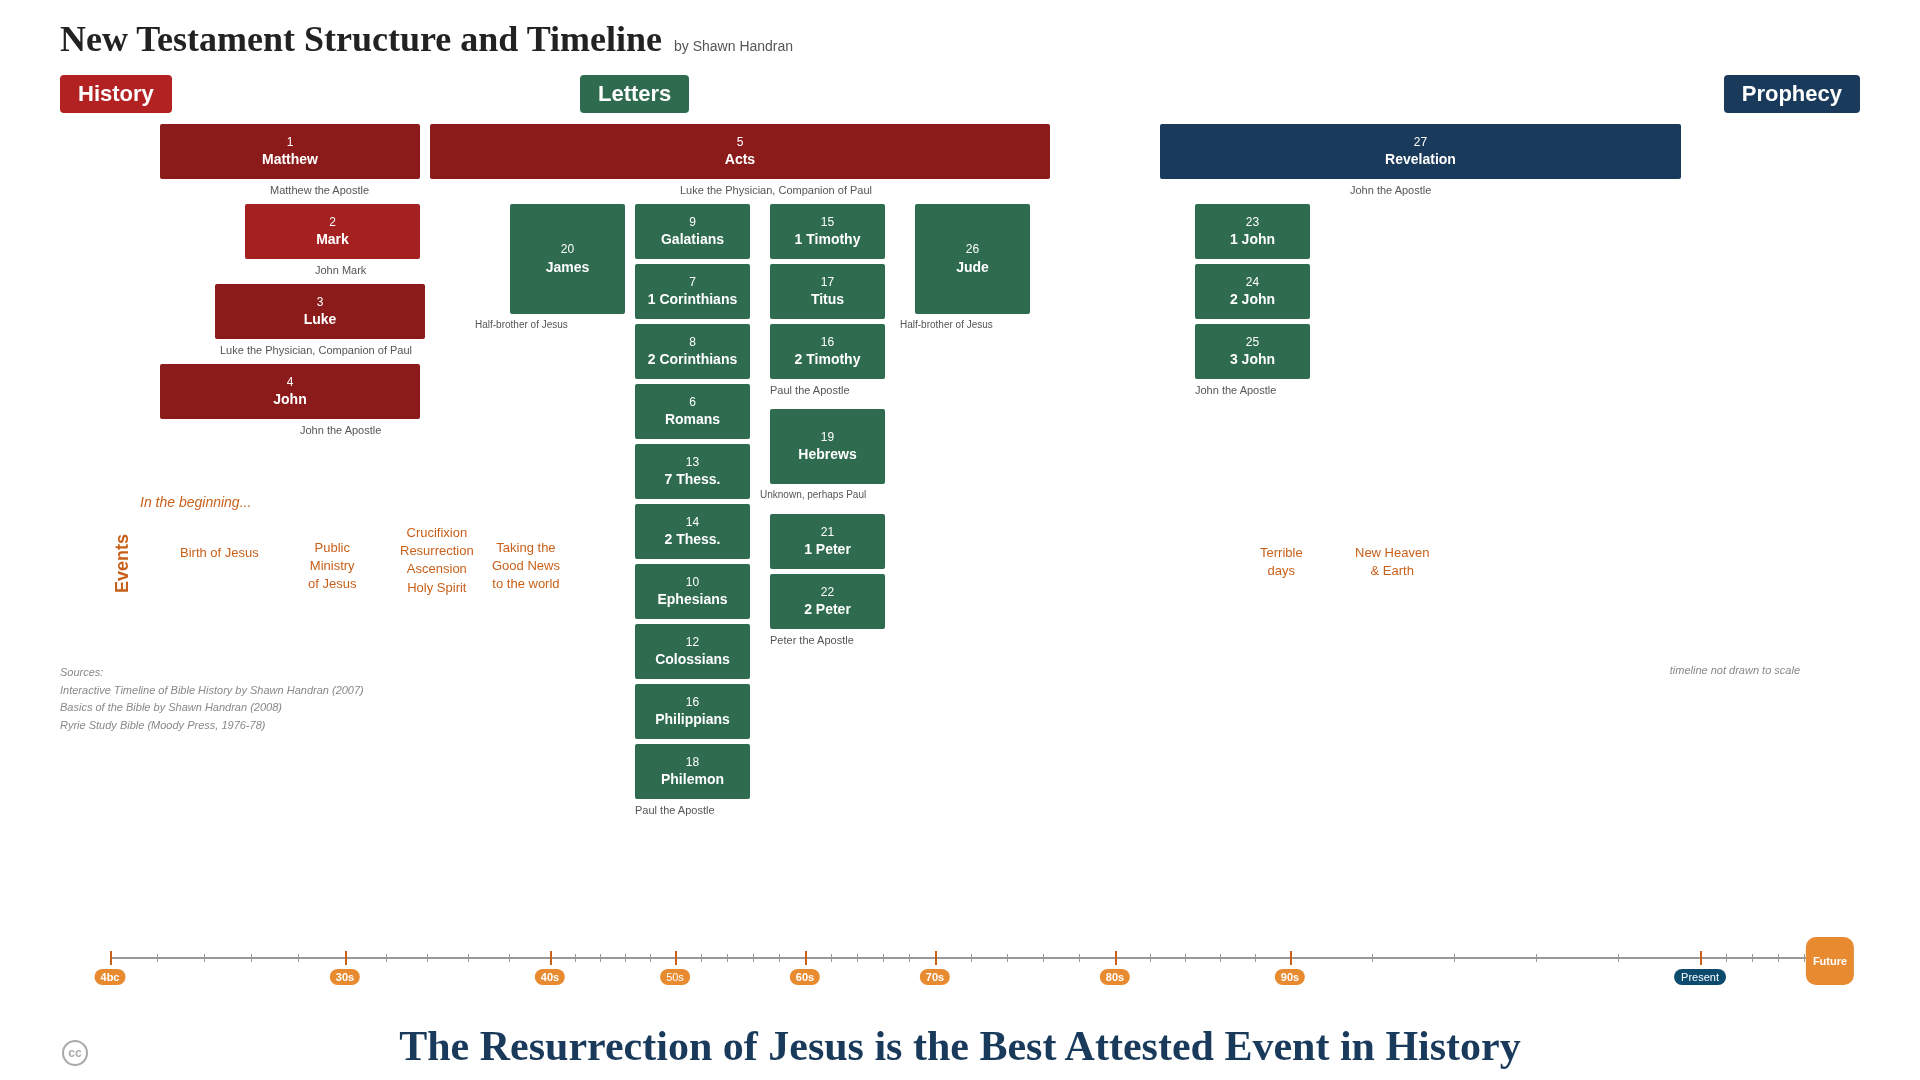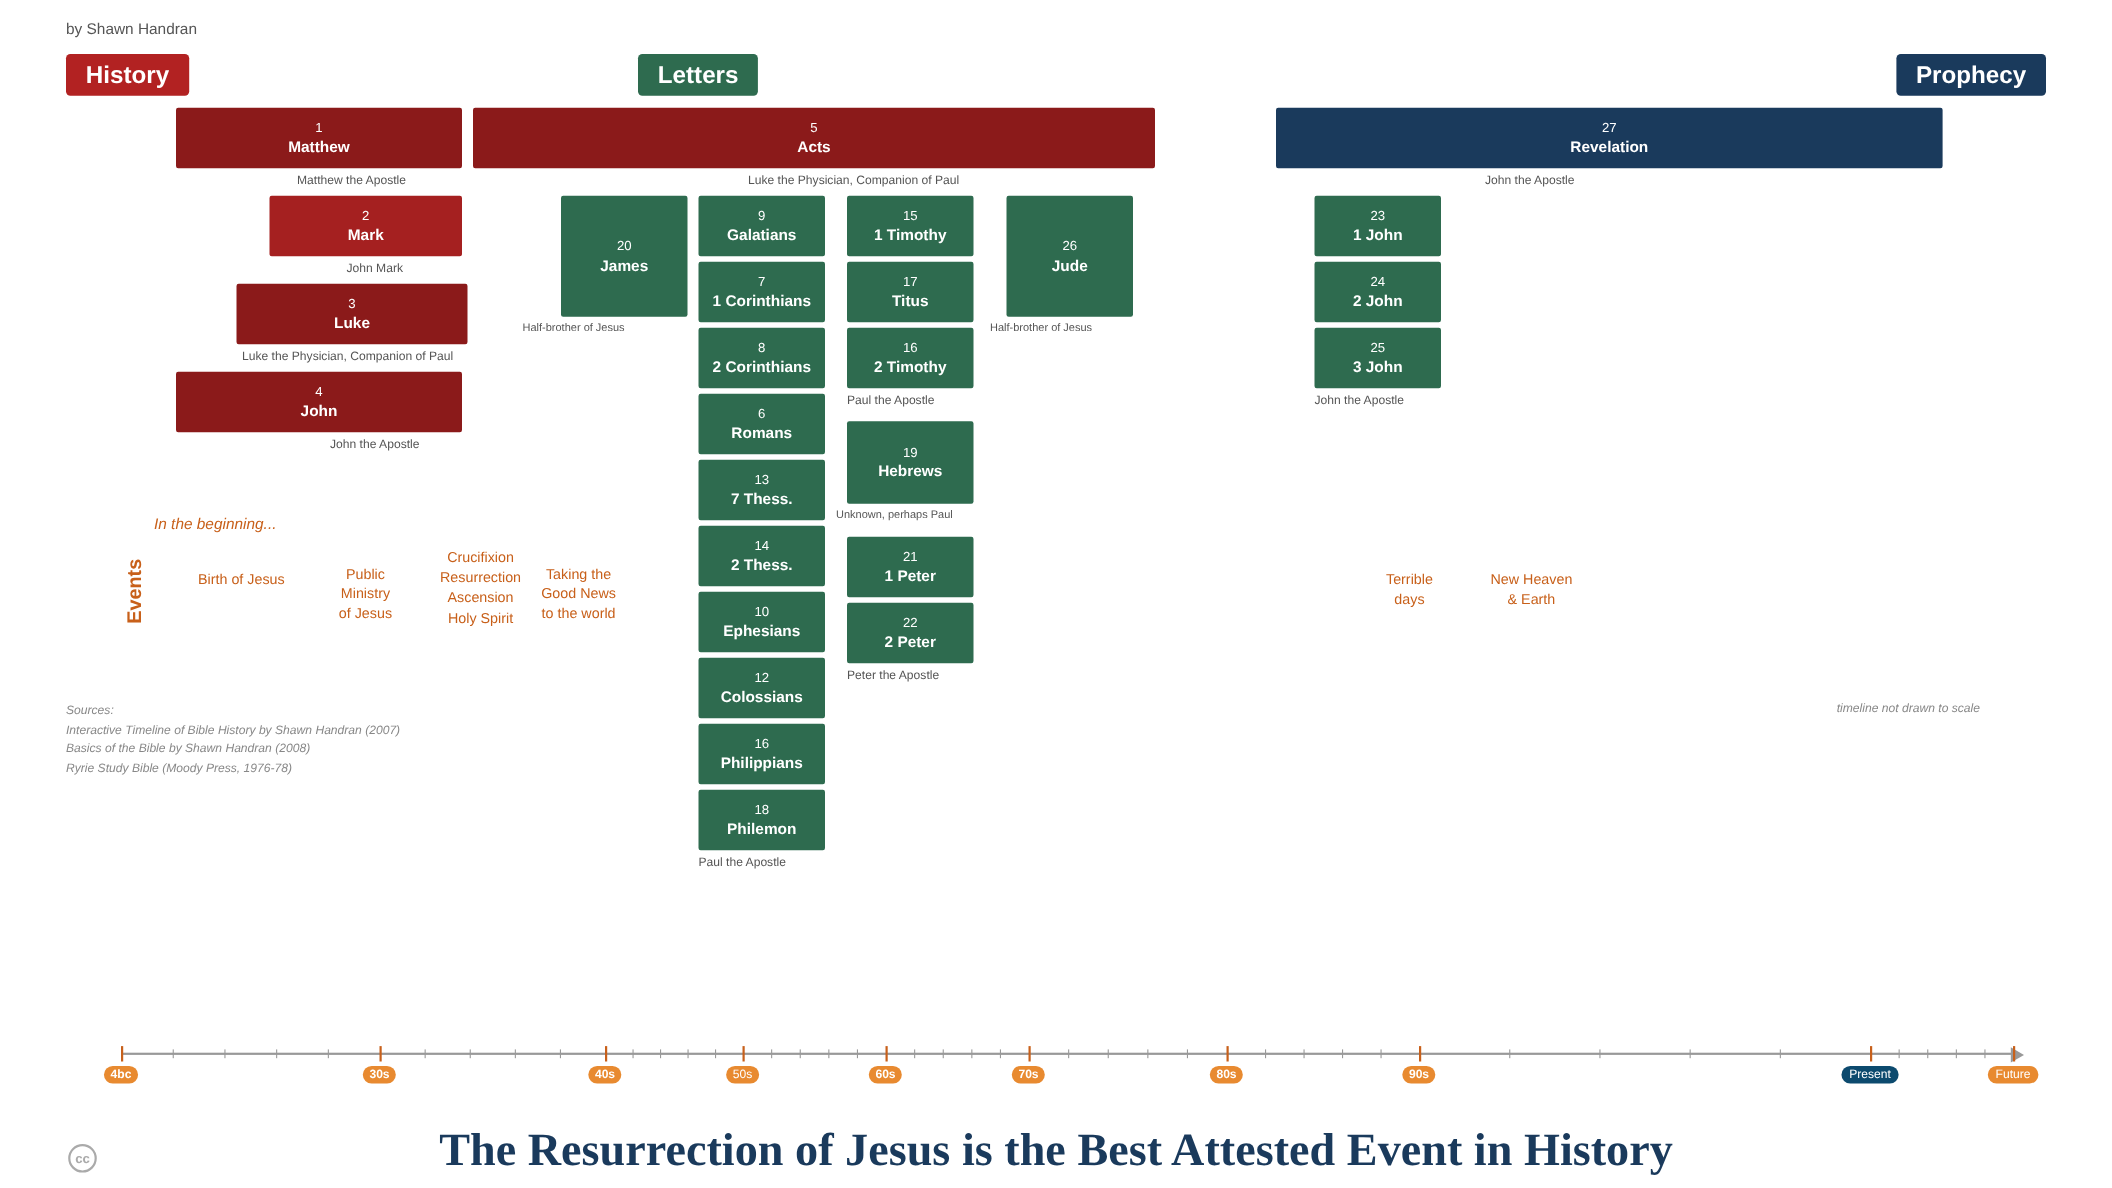--- a/index.html
+++ b/index.html
@@ -134,20 +134,21 @@
       color: #c8601a;
       font-style: italic;
     }
   </style>
 </head>
 <body>
 
 <div class="main-container">
 
   <div class="title-row">
+    <h1 class="main-title">New Testament Structure and Timeline</h1>
     <span class="subtitle">by Shawn Handran</span>
   </div>
 
   <div class="category-row">
     <span class="badge badge-history">History</span>
     <span class="badge badge-letters">Letters</span>
     <span class="badge badge-prophecy">Prophecy</span>
   </div>
 
   <div class="books-area">
@@ -271,21 +272,21 @@
       <span class="book-name">2 Peter</span>
     </div>
     <span class="author-label" style="left:710px; top:510px;">Peter the Apostle</span>
 
     <div class="book-block green-dark" style="left:855px; top:80px; width:115px; height:110px;">
       <span class="book-num">26</span>
       <span class="book-name">Jude</span>
     </div>
     <span class="author-label" style="left:840px; top:195px; font-size:10px;">Half-brother of Jesus</span>
 
-    <div class="book-block blue-dark" style="left:1100px; top:0; width:606px; height:55px;">
+    <div class="book-block blue-dark" style="left:1100px; top:0; width:521px; height:55px;">
       <span class="book-num">27</span>
       <span class="book-name">Revelation</span>
     </div>
     <span class="author-label" style="left:1290px; top:60px;">John the Apostle</span>
 
     <div class="book-block green-dark" style="left:1135px; top:80px; width:115px; height:55px;">
       <span class="book-num">23</span>
       <span class="book-name">1 John</span>
     </div>
 
@@ -349,21 +350,21 @@
   <div style="position:absolute; top:6px; left:1055px; width:2px; height:14px; background:#c8601a;"></div>
   <div style="position:absolute; bottom:0; left:1055px; transform:translateX(-50%); background:#e88a30; color:white; font-size:11px; font-weight:bold; padding:2px 6px; border-radius:10px;">80s</div>
 
   <div style="position:absolute; top:6px; left:1230px; width:2px; height:14px; background:#c8601a;"></div>
   <div style="position:absolute; bottom:0; left:1230px; transform:translateX(-50%); background:#e88a30; color:white; font-size:11px; font-weight:bold; padding:2px 6px; border-radius:10px;">90s</div>
 
   <div style="position:absolute; top:6px; left:1640px; width:2px; height:14px; background:#c8601a;"></div>
   <div style="position:absolute; bottom:0; left:1640px; transform:translateX(-50%); background:#0c4a6e; color:white; font-size:11px; font-weight:normal; padding:2px 7px; border-radius:10px; white-space:nowrap;">Present</div>
 
   <div style="position:absolute; top:6px; left:1770px; width:2px; height:14px; background:#c8601a;"></div>
-  <div style="position:absolute; bottom:0; left:1770px; transform:translateX(-50%); background:#e88a30; color:white; font-size:11px; font-weight:normal; padding:2px 7px; border-radius:10px;text-align:right;">Future</div>
+  <div style="position:absolute; bottom:0; left:1770px; transform:translateX(-50%); background:#e88a30; color:white; font-size:11px; font-weight:bold; padding:18px 7px; border-radius:10px;text-align:right;">Future</div>
 
   <div style="position: absolute; top: 9px; left: 97px; width: 1px; height: 8px; background: rgb(153, 153, 153);"></div>
     <div style="position: absolute; top: 9px; left: 144px; width: 1px; height: 8px; background: rgb(153, 153, 153);"></div>
     <div style="position: absolute; top: 9px; left: 191px; width: 1px; height: 8px; background: rgb(153, 153, 153);"></div>
     <div style="position: absolute; top: 9px; left: 238px; width: 1px; height: 8px; background: rgb(153, 153, 153);"></div>
     <div style="position: absolute; top: 9px; left: 326px; width: 1px; height: 8px; background: rgb(153, 153, 153);"></div>
     <div style="position: absolute; top: 9px; left: 367px; width: 1px; height: 8px; background: rgb(153, 153, 153);"></div>
     <div style="position: absolute; top: 9px; left: 408px; width: 1px; height: 8px; background: rgb(153, 153, 153);"></div>
     <div style="position: absolute; top: 9px; left: 449px; width: 1px; height: 8px; background: rgb(153, 153, 153);"></div>
     <div style="position: absolute; top: 9px; left: 515px; width: 1px; height: 8px; background: rgb(153, 153, 153);"></div>

